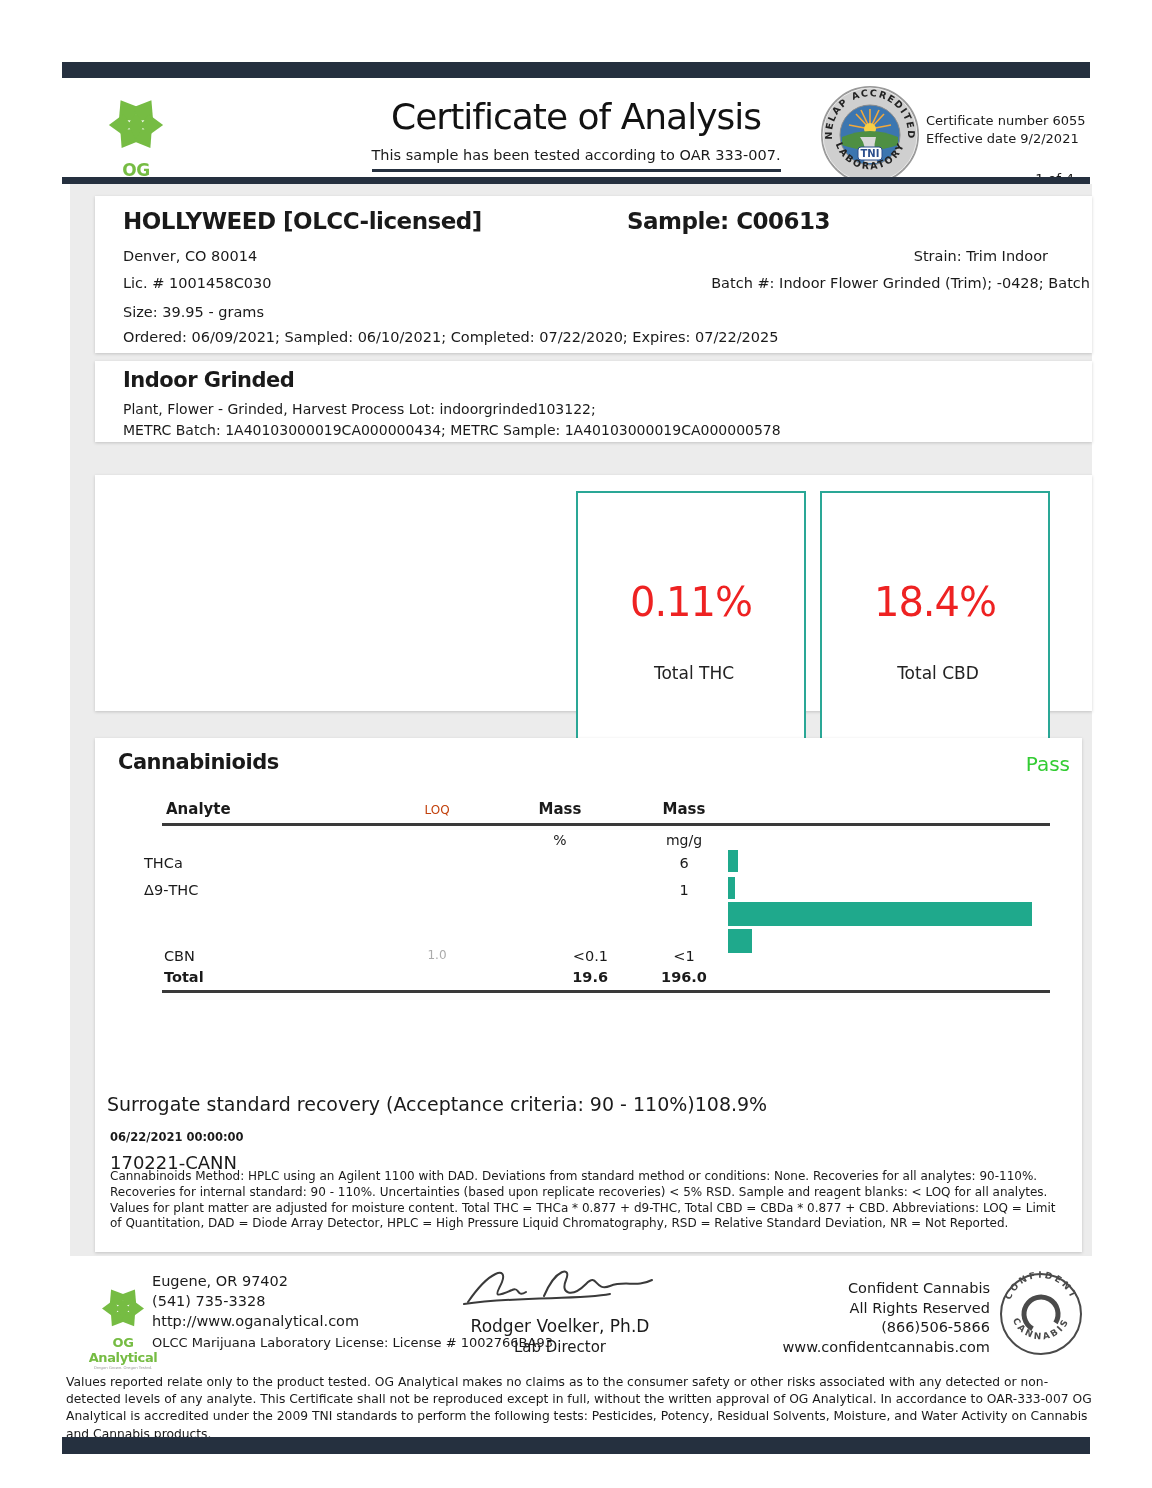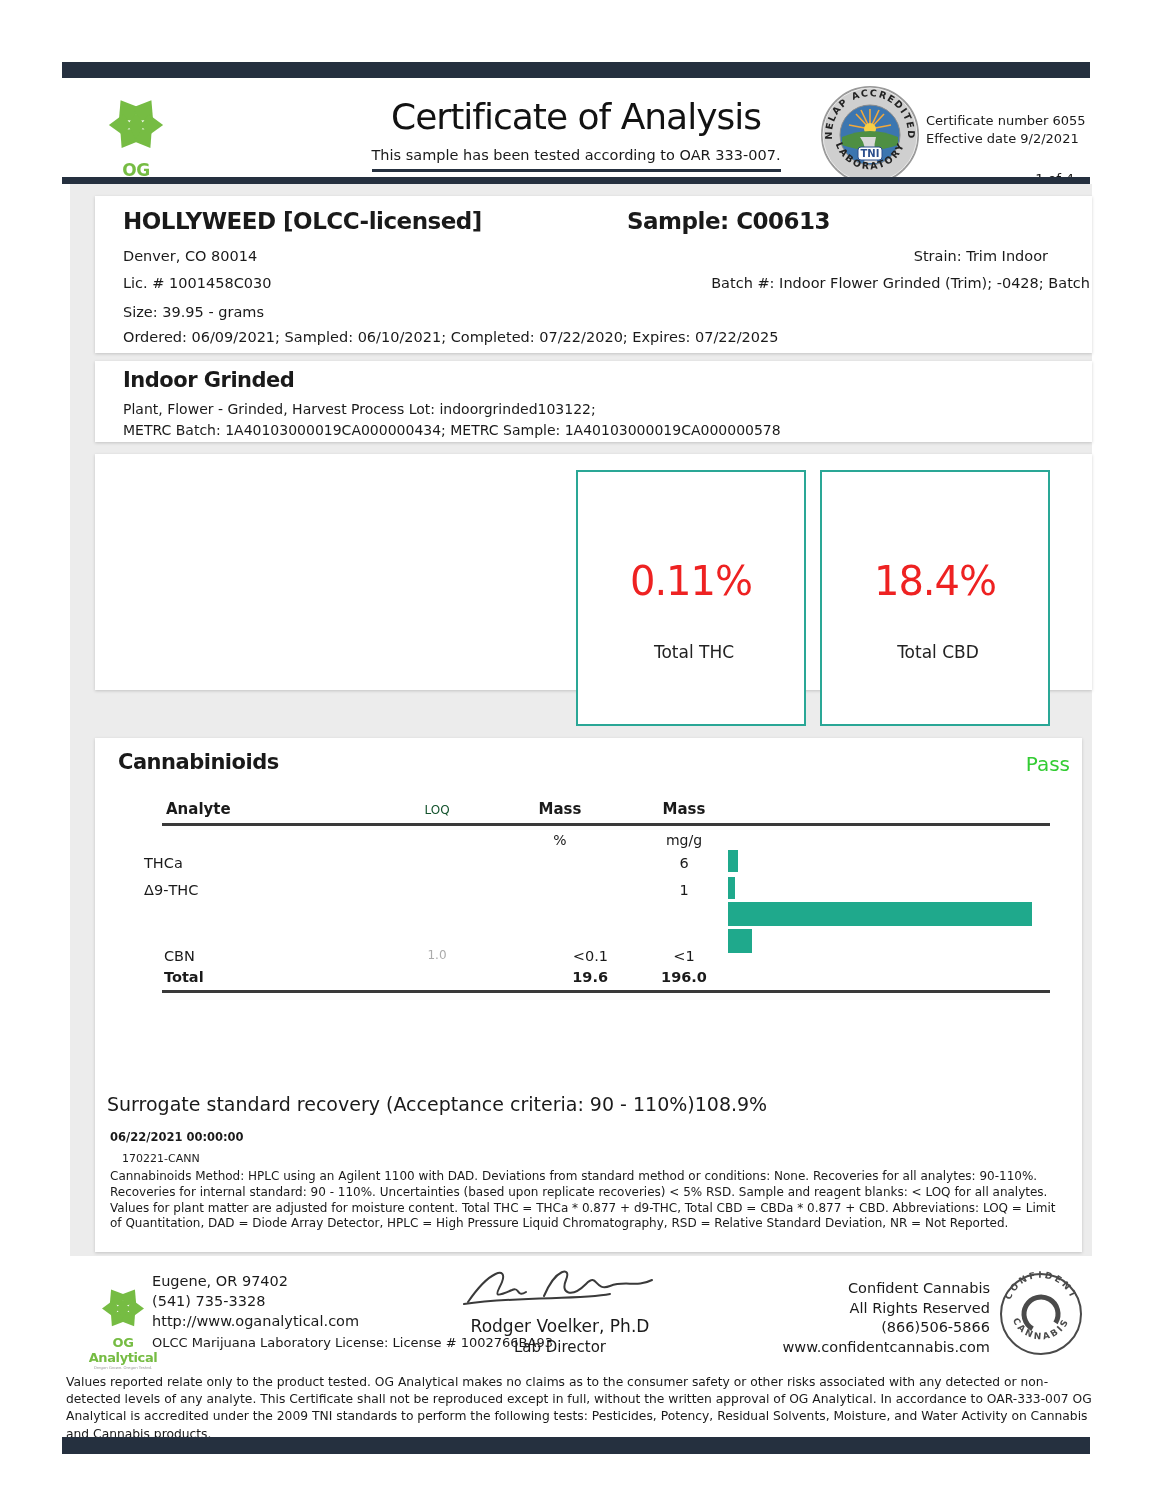--- a/index.html
+++ b/index.html
@@ -38,54 +38,54 @@
   .size  { position:absolute; left:28px; top:108px; }
   .dates { position:absolute; left:28px; top:133px; }
 
   
   .card-product { left:95px; top:361px; width:997px; height:81px; }
   .prod-name { position:absolute; left:28px; top:7px; font-size:21px; font-weight:700; letter-spacing:-0.5px; }
   .prod-l1 { position:absolute; left:28px; top:40px; font-size:14px; }
   .prod-l2 { position:absolute; left:28px; top:61px; font-size:14px; }
 
   
-  .card-potency { left:95px; top:454px; width:997px; height:236px; }
+  .card-potency { left:95px; top:475px; width:997px; height:236px; }
   .pot-box { position:absolute; top:16px; width:230px; height:256px; border:2px solid #2AA796; background:#fff; text-align:center; }
   .pot-box.thc { left:481px; } .pot-box.cbd { left:725px; }
   .pot-value { margin-top:86px; font-size:40px; color:#EE2222; letter-spacing:-1px; }
   .pot-label { margin-top:38px; font-size:17px; color:#222;padding-left:6px; }
 
   
   .card-cann { left:95px; top:738px; width:987px; height:514px; }
   .cann-title { position:absolute; left:23px; top:12px; font-size:21px; font-weight:700; letter-spacing:-0.5px; }
   .pass { position:absolute; right:12px; top:14px; font-size:20px; color:#33CC33; }
   .th { position:absolute; font-size:15px; font-weight:700; }
   .th-analyte { left:71px; top:62px; }
-  .th-loq { left:302px; top:65px; width:80px; text-align:center; font-size:12px; color:#14532d; font-weight:400; }
+  .th-loq { left:302px; top:65px; width:80px; text-align:center; font-size:12px; color:#c2410c; font-weight:400; }
   .th-mass1 { left:415px; top:62px; width:100px; text-align:center; }
   .th-mass2 { left:539px; top:62px; width:100px; text-align:center; }
   .head-line { position:absolute; left:67px; top:85px; width:888px; height:3px; background:#3a3a3a; }
   .unit { position:absolute; top:94px; font-size:14px; }
   .unit-pct { left:415px; width:100px; text-align:center; }
   .unit-mgg { left:539px; width:100px; text-align:center; }
   .cell { position:absolute; font-size:14.5px; }
   .c-analyte { left:49px; } .c-analyte.indent { left:69px; }
   .c-loq { left:302px; width:80px; text-align:center; font-size:12px; color:#ABABAB; }
   .c-pct { left:413px; width:100px; text-align:right; }
   .c-mgg { left:539px; width:100px; text-align:center; }
   .r1 { top:117px; } .r2 { top:144px; } .r-cbn { top:210px; } .r-total { top:231px; font-weight:700; }
   .bar { position:absolute; left:633px; background:#1FA98C; }
   .bar1 { top:112px; height:22px; }
   .bar2 { top:139px; height:22px; }
   .bar3 { top:164px; height:24px; }
   .bar4 { top:191px; height:24px; }
   .total-line { position:absolute; left:67px; top:252px; width:888px; height:3px; background:#3a3a3a; }
   .surrogate { position:absolute; left:12px; top:355px; font-size:19px; }
   .stamp { position:absolute; left:15px; top:392px; font-size:11.5px; font-weight:700; }
-  .method-id { position:absolute; left:15px; top:414px; font-size:11px;margin-left:12px; }
+  .method-id { position:absolute; left:15px; top:414px; font-size:18px; }
   .method-text { position:absolute; left:15px; top:431px; width:958px; font-size:12px; line-height:1.32; color:#1a1a1a; }
 
   
   .og-logo-sm { position:absolute; left:80px; top:1283px; width:86px; text-align:center; }
   .og-logo-sm .name { font-size:13px; font-weight:700; color:#76BC43; letter-spacing:-0.4px; }
   .og-logo-sm .tag { font-size:3.8px; color:#999; }
   .lab-block { position:absolute; left:152px; top:1271px; font-size:14.5px; line-height:1.38; }
   .lab-block .license-line { font-size:13px; margin-top:3px; }
   .sig-block { position:absolute; left:420px; top:1262px; width:280px; text-align:center; }
   .sig-name { font-size:17px; margin-top:2px; }

